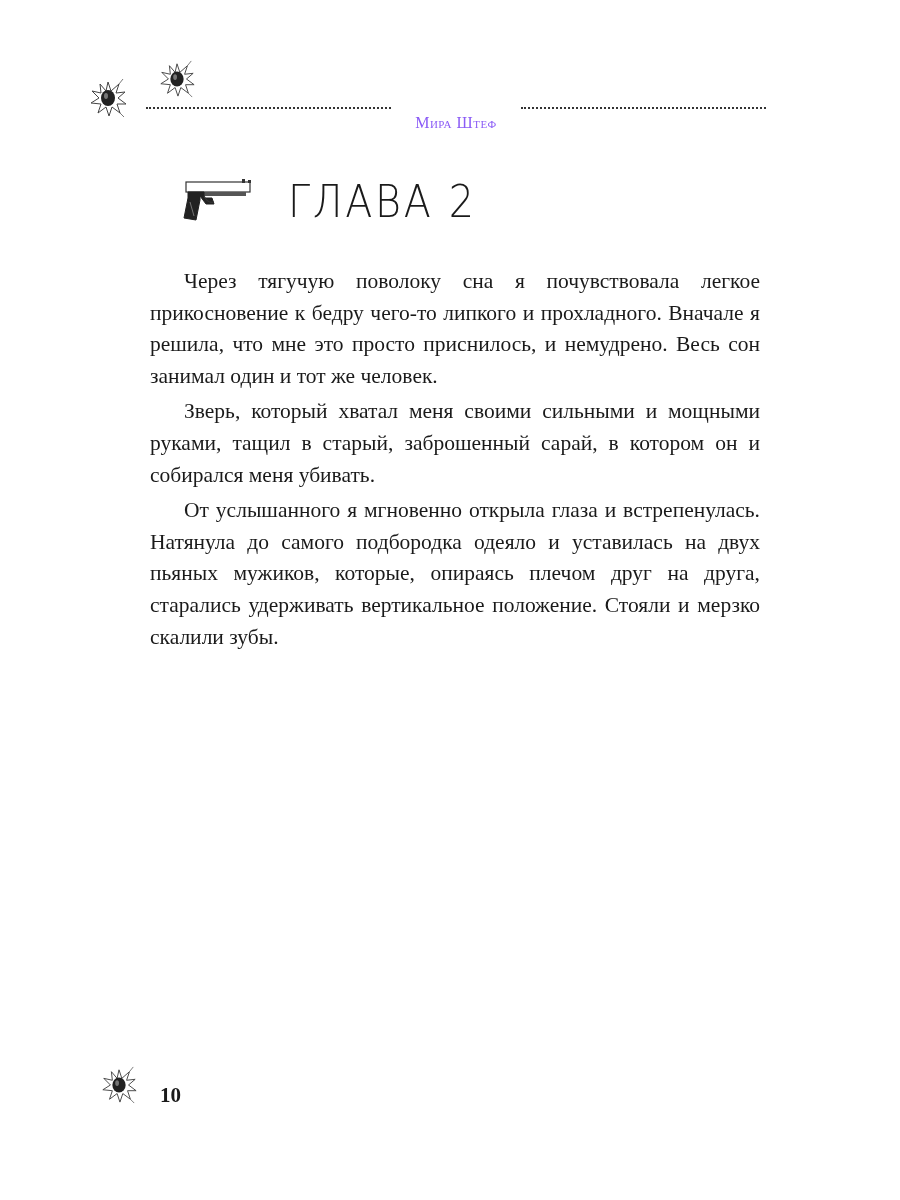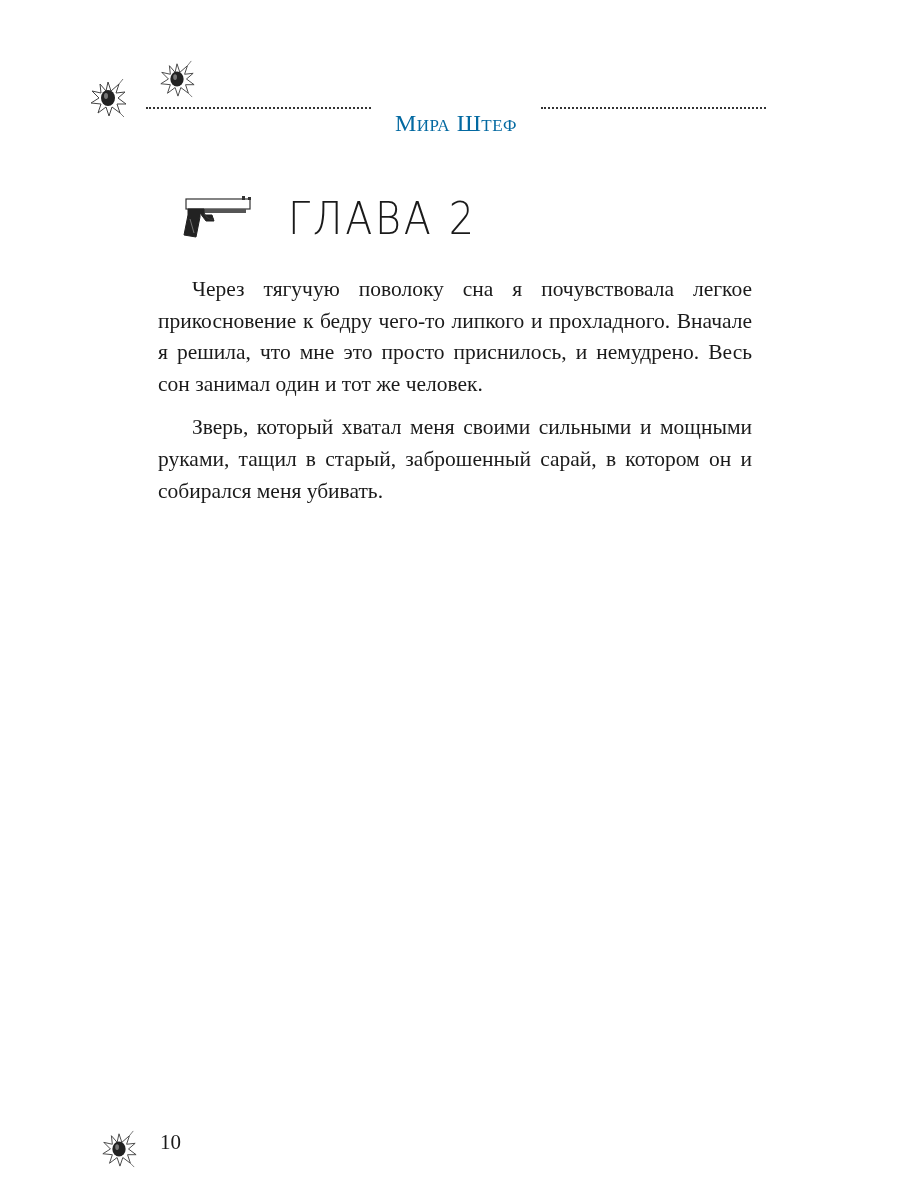--- a/index.html
+++ b/index.html
@@ -10,41 +10,41 @@
   }
   .bullet-hole { position: absolute; }
   .header {
     position: absolute; left: 146px; top: 88px; width: 620px; height: 30px;
     display: flex; align-items: center;
   }
   .dots {
     flex: 1; height: 0; border-bottom: 2px dotted #333; margin-top: 10px;
   }
   .author {
-    padding: 0 24px; font-size: 24px; letter-spacing: 0.5px;
-    font-variant: small-caps; color: #0369a1; margin-top: 40px;
+    padding: 0 24px; font-size: 16px; letter-spacing: 0.5px;
+    font-variant: small-caps; color: #8b5cf6; margin-top: 40px;
   }
   .chapter {
-    position: absolute; left: 180px; top: 188px; height: 60px;
-    display: flex; align-items: center;
+    position: absolute; left: 180px; top: 176px; height: 60px;
+    display: flex; align-items: flex-start;
   }
   .chapter-title {
     margin-left: 30px; font-size: 44px; letter-spacing: 3px;
     font-family: "DejaVu Sans", sans-serif; font-weight: 300; color: #1a1a1a;
     transform: scaleX(0.9); transform-origin: left center;
   }
   .body-text {
     position: absolute; left: 146px; top: 262px; width: 618px;
     font-size: 21.5px; line-height: 31.6px;
   }
   .body-text p {
-    margin: 12px; text-indent: 34px; text-align: justify;
+    margin: 4px; text-indent: 34px; text-align: justify;
   }
   .footer {
-    position: absolute; left: 100px; top: 1130px; display: flex; align-items: flex-start;
+    position: absolute; left: 100px; top: 1066px; display: flex; align-items: flex-end; font-weight: bold;
   }
   .page-number { margin-left: 22px; font-size: 21px; }
 </style>
 </head>
 <body>
 
 <svg width="0" height="0" style="position:absolute">
   <defs>
     <g id="hole">
       <path d="M20 4 L23 13 L31 6 L28 15 L37 14 L30 20 L38 26 L29 26 L32 35 L24 29 L21 38 L18 29 L10 35 L13 26 L3 25 L11 20 L4 13 L13 15 L12 6 L18 13 Z" fill="none" stroke="#444" stroke-width="1"></path>
@@ -84,20 +84,21 @@
       <path d="M24 20 Q28 28 34 26" fill="none" stroke="#333" stroke-width="1.2"></path>
       <line x1="10" y1="26" x2="14" y2="40" stroke="#888" stroke-width="0.8"></line>
     </svg>
   </span>
   <span class="chapter-title">ГЛАВА 2</span>
 </div>
 
 <div class="body-text">
   <p>Через тягучую поволоку сна я почувствовала легкое прикосновение к бедру чего-то липкого и прохладного. Вначале я решила, что мне это просто приснилось, и немудрено. Весь сон занимал один и тот же человек.</p>
   <p>Зверь, который хватал меня своими сильными и мощными руками, тащил в старый, заброшенный сарай, в котором он и собирался меня убивать.</p>
+  <p>От услышанного я мгновенно открыла глаза и встрепенулась. Натянула до самого подбородка одеяло и уставилась на двух пьяных мужиков, которые, опираясь плечом друг на друга, старались удерживать вертикальное положение. Стояли и мерзко скалили зубы.</p>
 </div>
 
 <div class="footer">
   <span>
     <svg width="38" height="38" viewBox="0 0 40 40">
         <use href="#hole"></use>
       </svg>
   </span>
   <span class="page-number">10</span>
 </div>

